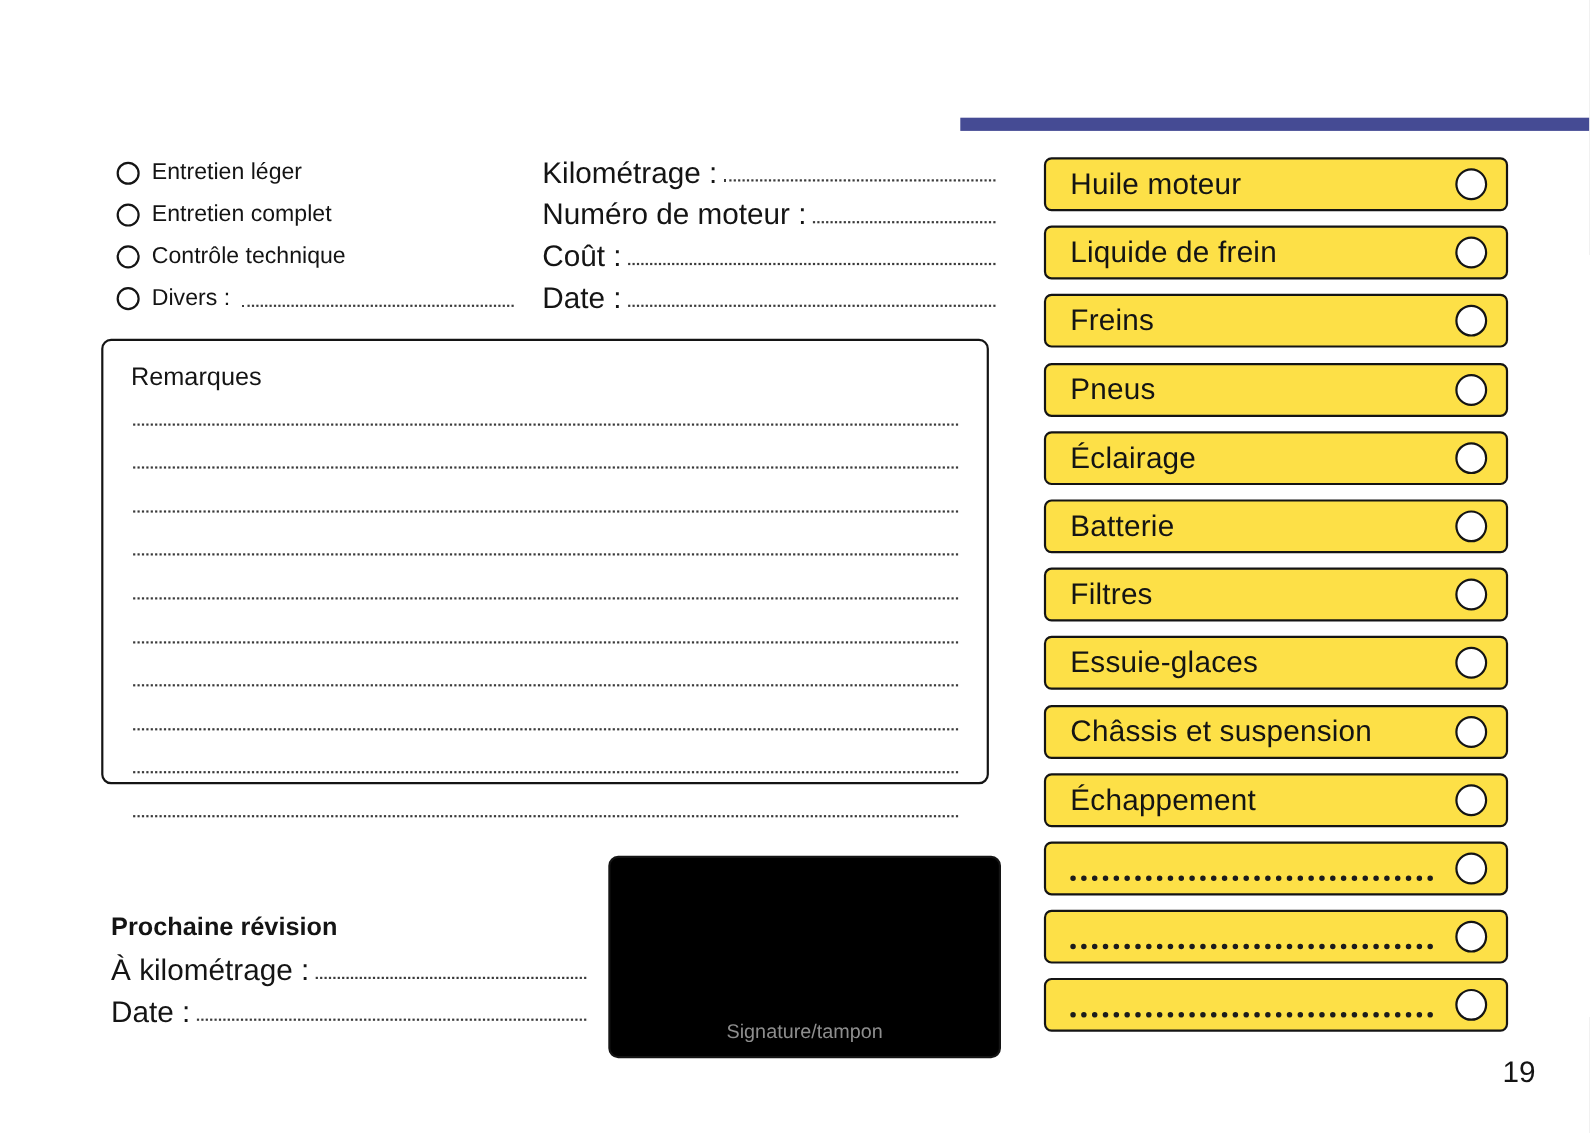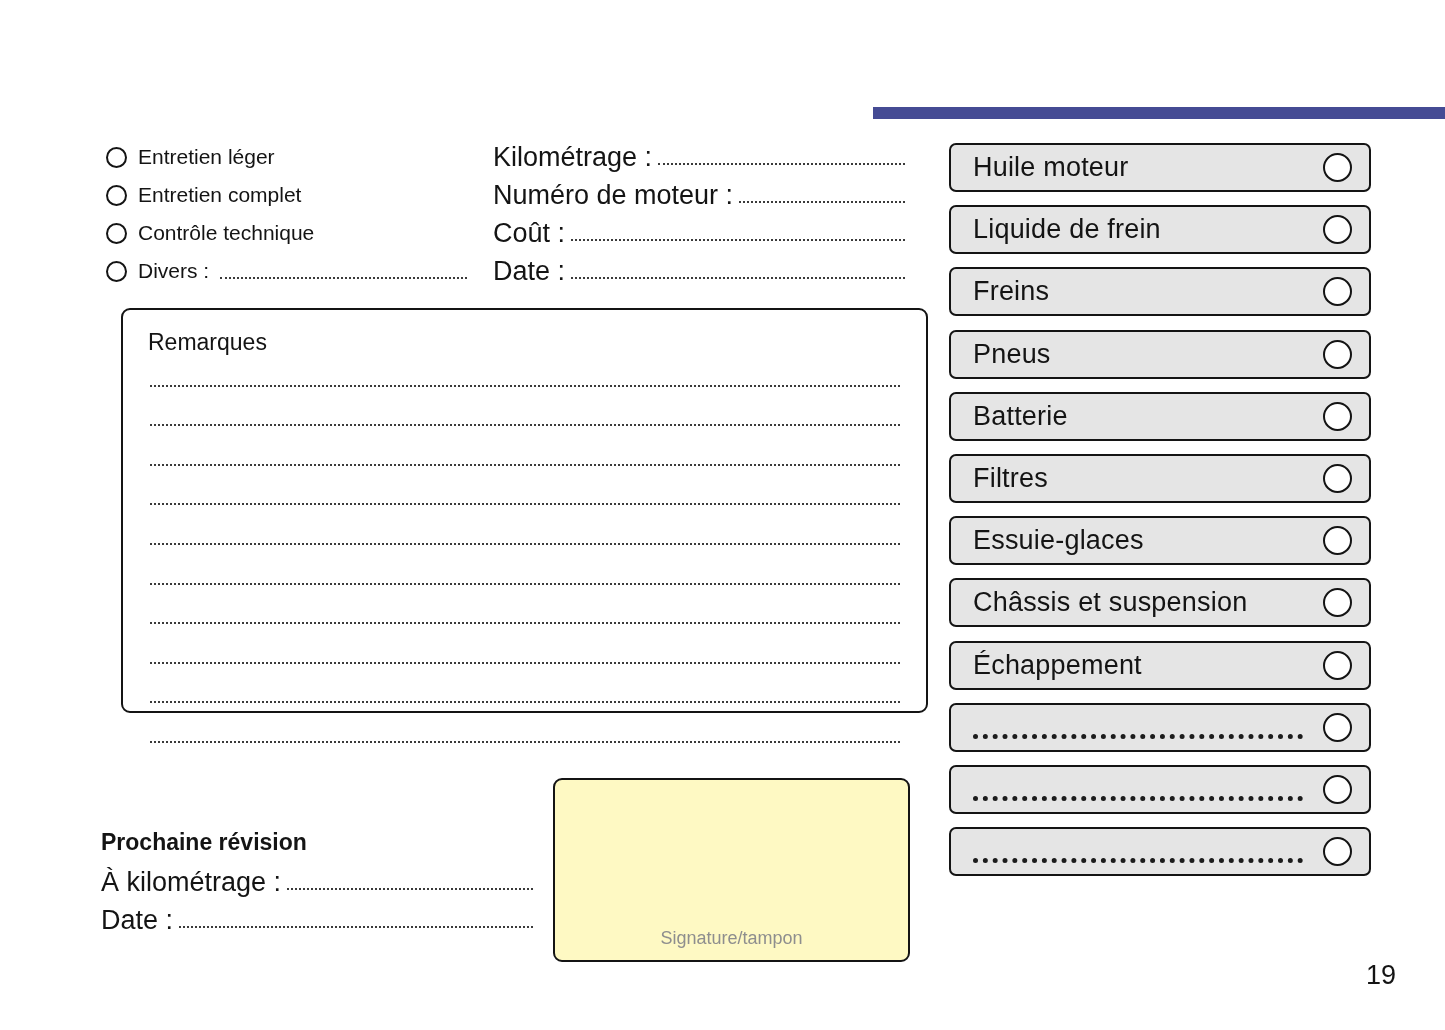--- a/index.html
+++ b/index.html
@@ -19,37 +19,37 @@
   .svc-row{display:flex;align-items:center;height:38px;gap:11px;font-size:21px;}
   .radio-circle{flex:0 0 auto;width:21px;height:21px;border:2.5px solid #141414;border-radius:50%;box-sizing:border-box;background:#fff;}
 
   
   .invoice-fields{position:absolute;left:493px;top:138px;width:412px;}
   .field-row{display:flex;align-items:center;height:38px;font-size:27px;white-space:nowrap;}
   .field-label{margin-right:6px;}
   .dotted-leader{flex:1 1 auto;height:0;border-bottom:2px dotted #3a3a3a;transform:translateY(7px);}
 
   
-  .remarks-box{position:absolute;left:121px;top:308px;width:807px;height:405px;border:2px solid #141414;border-radius:9px;box-sizing:border-box;background:#fff;text-align:right;}
+  .remarks-box{position:absolute;left:92px;top:308px;width:807px;height:405px;border:2px solid #141414;border-radius:9px;box-sizing:border-box;background:#fff;text-align:right;}
   .remarks-title{position:absolute;left:25px;top:19px;font-size:23px;}
   .remarks-lines{position:absolute;left:27px;right:26px;top:37px;}
   .remarks-line{height:37.6px;border-bottom:2px dotted #3a3a3a;}
 
   
   .next-service{position:absolute;left:101px;top:777px;width:432px;}
   .next-title{font-size:23px;font-weight:bold;height:42px;display:flex;align-items:center;margin-top:44px;}
   .next-service .field-row{height:38px;}
 
   
-  .signature-box{position:absolute;left:553px;top:778px;width:357px;height:184px;border:2px solid #141414;border-radius:9px;box-sizing:border-box;display:flex;align-items:flex-end;justify-content:center;background:#fef9c3;}
+  .signature-box{position:absolute;left:553px;top:778px;width:357px;height:184px;border:2px solid #141414;border-radius:9px;box-sizing:border-box;display:flex;align-items:flex-end;justify-content:center;background:#000000;}
   .signature-label{color:#8e8e8e;font-size:18px;padding-bottom:11px;}
 
   
   .checklist{position:absolute;left:949px;top:143px;width:422px;}
-  .check-box{height:49px;box-sizing:border-box;border:2px solid #141414;border-radius:7px;margin-bottom:13.2px;display:flex;align-items:center;justify-content:space-between;padding:0 17px 0 22px;background:#e5e5e5;}
+  .check-box{height:49px;box-sizing:border-box;border:2px solid #141414;border-radius:7px;margin-bottom:13.2px;display:flex;align-items:center;justify-content:space-between;padding:0 17px 0 22px;background:#fde047;}
   .check-label{font-size:27px;letter-spacing:0.2px;white-space:nowrap;}
   .check-dotted{width:330px;height:0;border-bottom:5px dotted #1c1c1c;transform:translateY(9px);}
   .check-circle{flex:0 0 auto;width:29px;height:29px;border:2.5px solid #141414;border-radius:50%;box-sizing:border-box;background:#fff;}
 
   .page-number{position:absolute;left:1366px;top:960px;font-size:27px;}
 </style>
 </head>
 <body>
 
 <div id="canvas">
@@ -140,20 +140,24 @@
       </div>
       <div class="check-box">
         <span class="check-label">Freins</span>
         <span class="check-circle"></span>
       </div>
       <div class="check-box">
         <span class="check-label">Pneus</span>
         <span class="check-circle"></span>
       </div>
       <div class="check-box">
+        <span class="check-label">Éclairage</span>
+        <span class="check-circle"></span>
+      </div>
+      <div class="check-box">
         <span class="check-label">Batterie</span>
         <span class="check-circle"></span>
       </div>
       <div class="check-box">
         <span class="check-label">Filtres</span>
         <span class="check-circle"></span>
       </div>
       <div class="check-box">
         <span class="check-label">Essuie-glaces</span>
         <span class="check-circle"></span>

